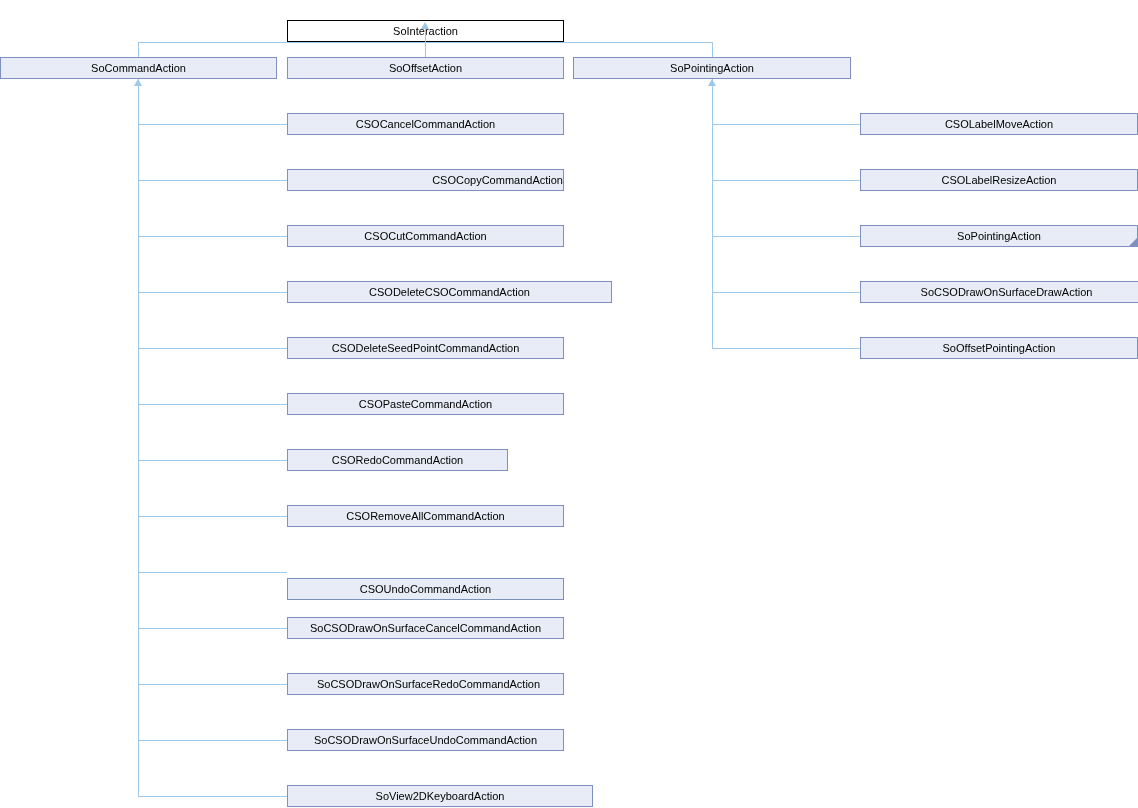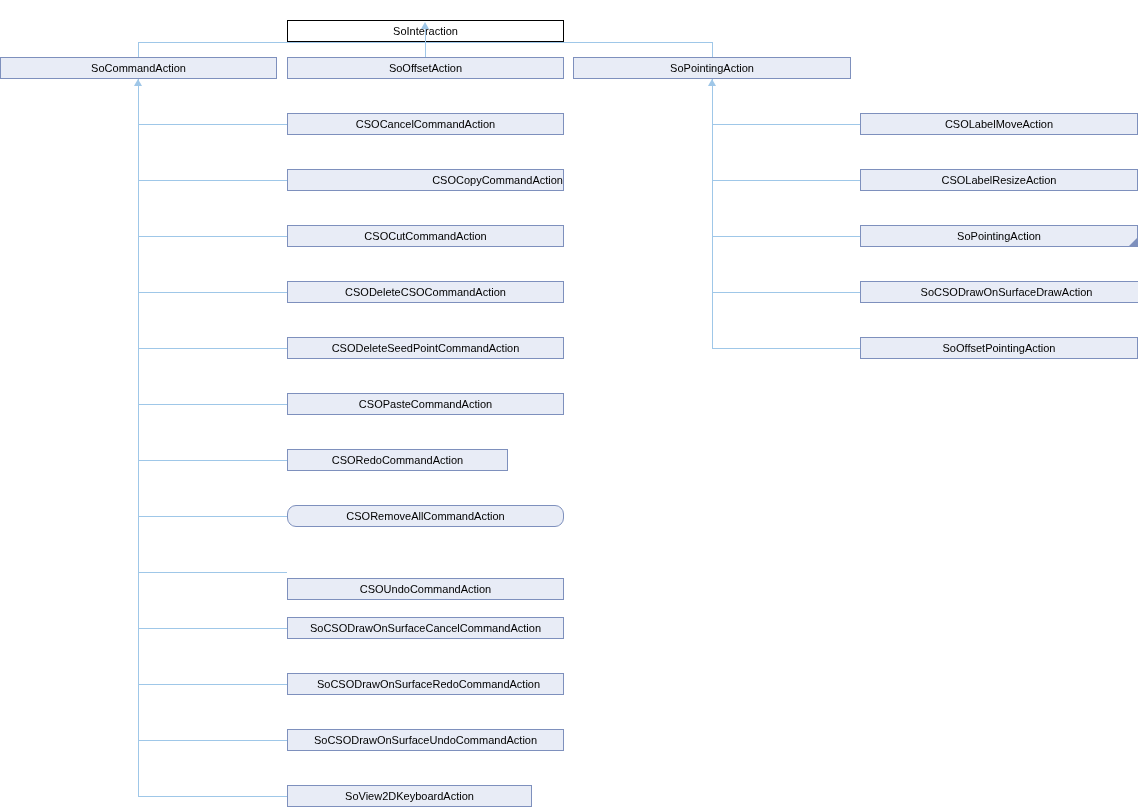--- a/index.html
+++ b/index.html
@@ -73,39 +73,39 @@
   <div id="columns">
       <div class="vline" style="left:138px;top:79px;height:718px;"></div>
       <div class="arrow-up" style="left:134px;top:79px;"></div>
       <div class="hline" style="left:138px;top:124px;width:149px;"></div>
       <div class="node" style="left:287px;top:113px;width:277px;"><span>CSOCancelCommandAction</span></div>
       <div class="hline" style="left:138px;top:180px;width:149px;"></div>
       <div class="node" style="left:287px;top:169px;width:277px;text-align:right;"><span>CSOCopyCommandAction</span></div>
       <div class="hline" style="left:138px;top:236px;width:149px;"></div>
       <div class="node" style="left:287px;top:225px;width:277px;"><span>CSOCutCommandAction</span></div>
       <div class="hline" style="left:138px;top:292px;width:149px;"></div>
-      <div class="node" style="left:287px;top:281px;width:277px;"><span>CSODeleteCSOCommandAction</span></div>
+      <div class="node" style="left:287px;top:281px;width:325px;"><span>CSODeleteCSOCommandAction</span></div>
       <div class="hline" style="left:138px;top:348px;width:149px;"></div>
       <div class="node" style="left:287px;top:337px;width:277px;"><span>CSODeleteSeedPointCommandAction</span></div>
       <div class="hline" style="left:138px;top:404px;width:149px;"></div>
       <div class="node" style="left:287px;top:393px;width:277px;"><span>CSOPasteCommandAction</span></div>
       <div class="hline" style="left:138px;top:460px;width:149px;"></div>
       <div class="node" style="left:287px;top:449px;width:221px;"><span>CSORedoCommandAction</span></div>
       <div class="hline" style="left:138px;top:516px;width:149px;"></div>
-      <div class="node" style="left:287px;top:505px;width:277px;border-radius:9px;"><span>CSORemoveAllCommandAction</span></div>
+      <div class="node" style="left:287px;top:505px;width:277px;"><span>CSORemoveAllCommandAction</span></div>
       <div class="hline" style="left:138px;top:572px;width:149px;"></div>
       <div class="node" style="left:287px;top:578px;width:277px;"><span>CSOUndoCommandAction</span></div>
       <div class="hline" style="left:138px;top:628px;width:149px;"></div>
       <div class="node" style="left:287px;top:617px;width:277px;"><span>SoCSODrawOnSurfaceCancelCommandAction</span></div>
       <div class="hline" style="left:138px;top:684px;width:149px;"></div>
       <div class="node" style="left:287px;top:673px;width:277px;padding-left:6px;"><span>SoCSODrawOnSurfaceRedoCommandAction</span></div>
       <div class="hline" style="left:138px;top:740px;width:149px;"></div>
       <div class="node" style="left:287px;top:729px;width:277px;"><span>SoCSODrawOnSurfaceUndoCommandAction</span></div>
       <div class="hline" style="left:138px;top:796px;width:149px;"></div>
-      <div class="node" style="left:287px;top:785px;width:245px;"><span>SoView2DKeyboardAction</span></div>
+      <div class="node" style="left:287px;top:785px;width:306px;"><span>SoView2DKeyboardAction</span></div>
       <div class="vline" style="left:712px;top:79px;height:270px;"></div>
       <div class="arrow-up" style="left:708px;top:79px;"></div>
       <div class="hline" style="left:712px;top:124px;width:148px;"></div>
       <div class="node" style="left:860px;top:113px;width:278px;"><span>CSOLabelMoveAction</span></div>
       <div class="hline" style="left:712px;top:180px;width:148px;"></div>
       <div class="node" style="left:860px;top:169px;width:278px;"><span>CSOLabelResizeAction</span></div>
       <div class="hline" style="left:712px;top:236px;width:148px;"></div>
       <div class="node" style="left:860px;top:225px;width:278px;"><span>SoPointingAction</span><div class="corner-tri" style=""></div></div>
       <div class="hline" style="left:712px;top:292px;width:148px;"></div>
       <div class="node" style="left:860px;top:281px;width:293px;"><span>SoCSODrawOnSurfaceDrawAction</span></div>

